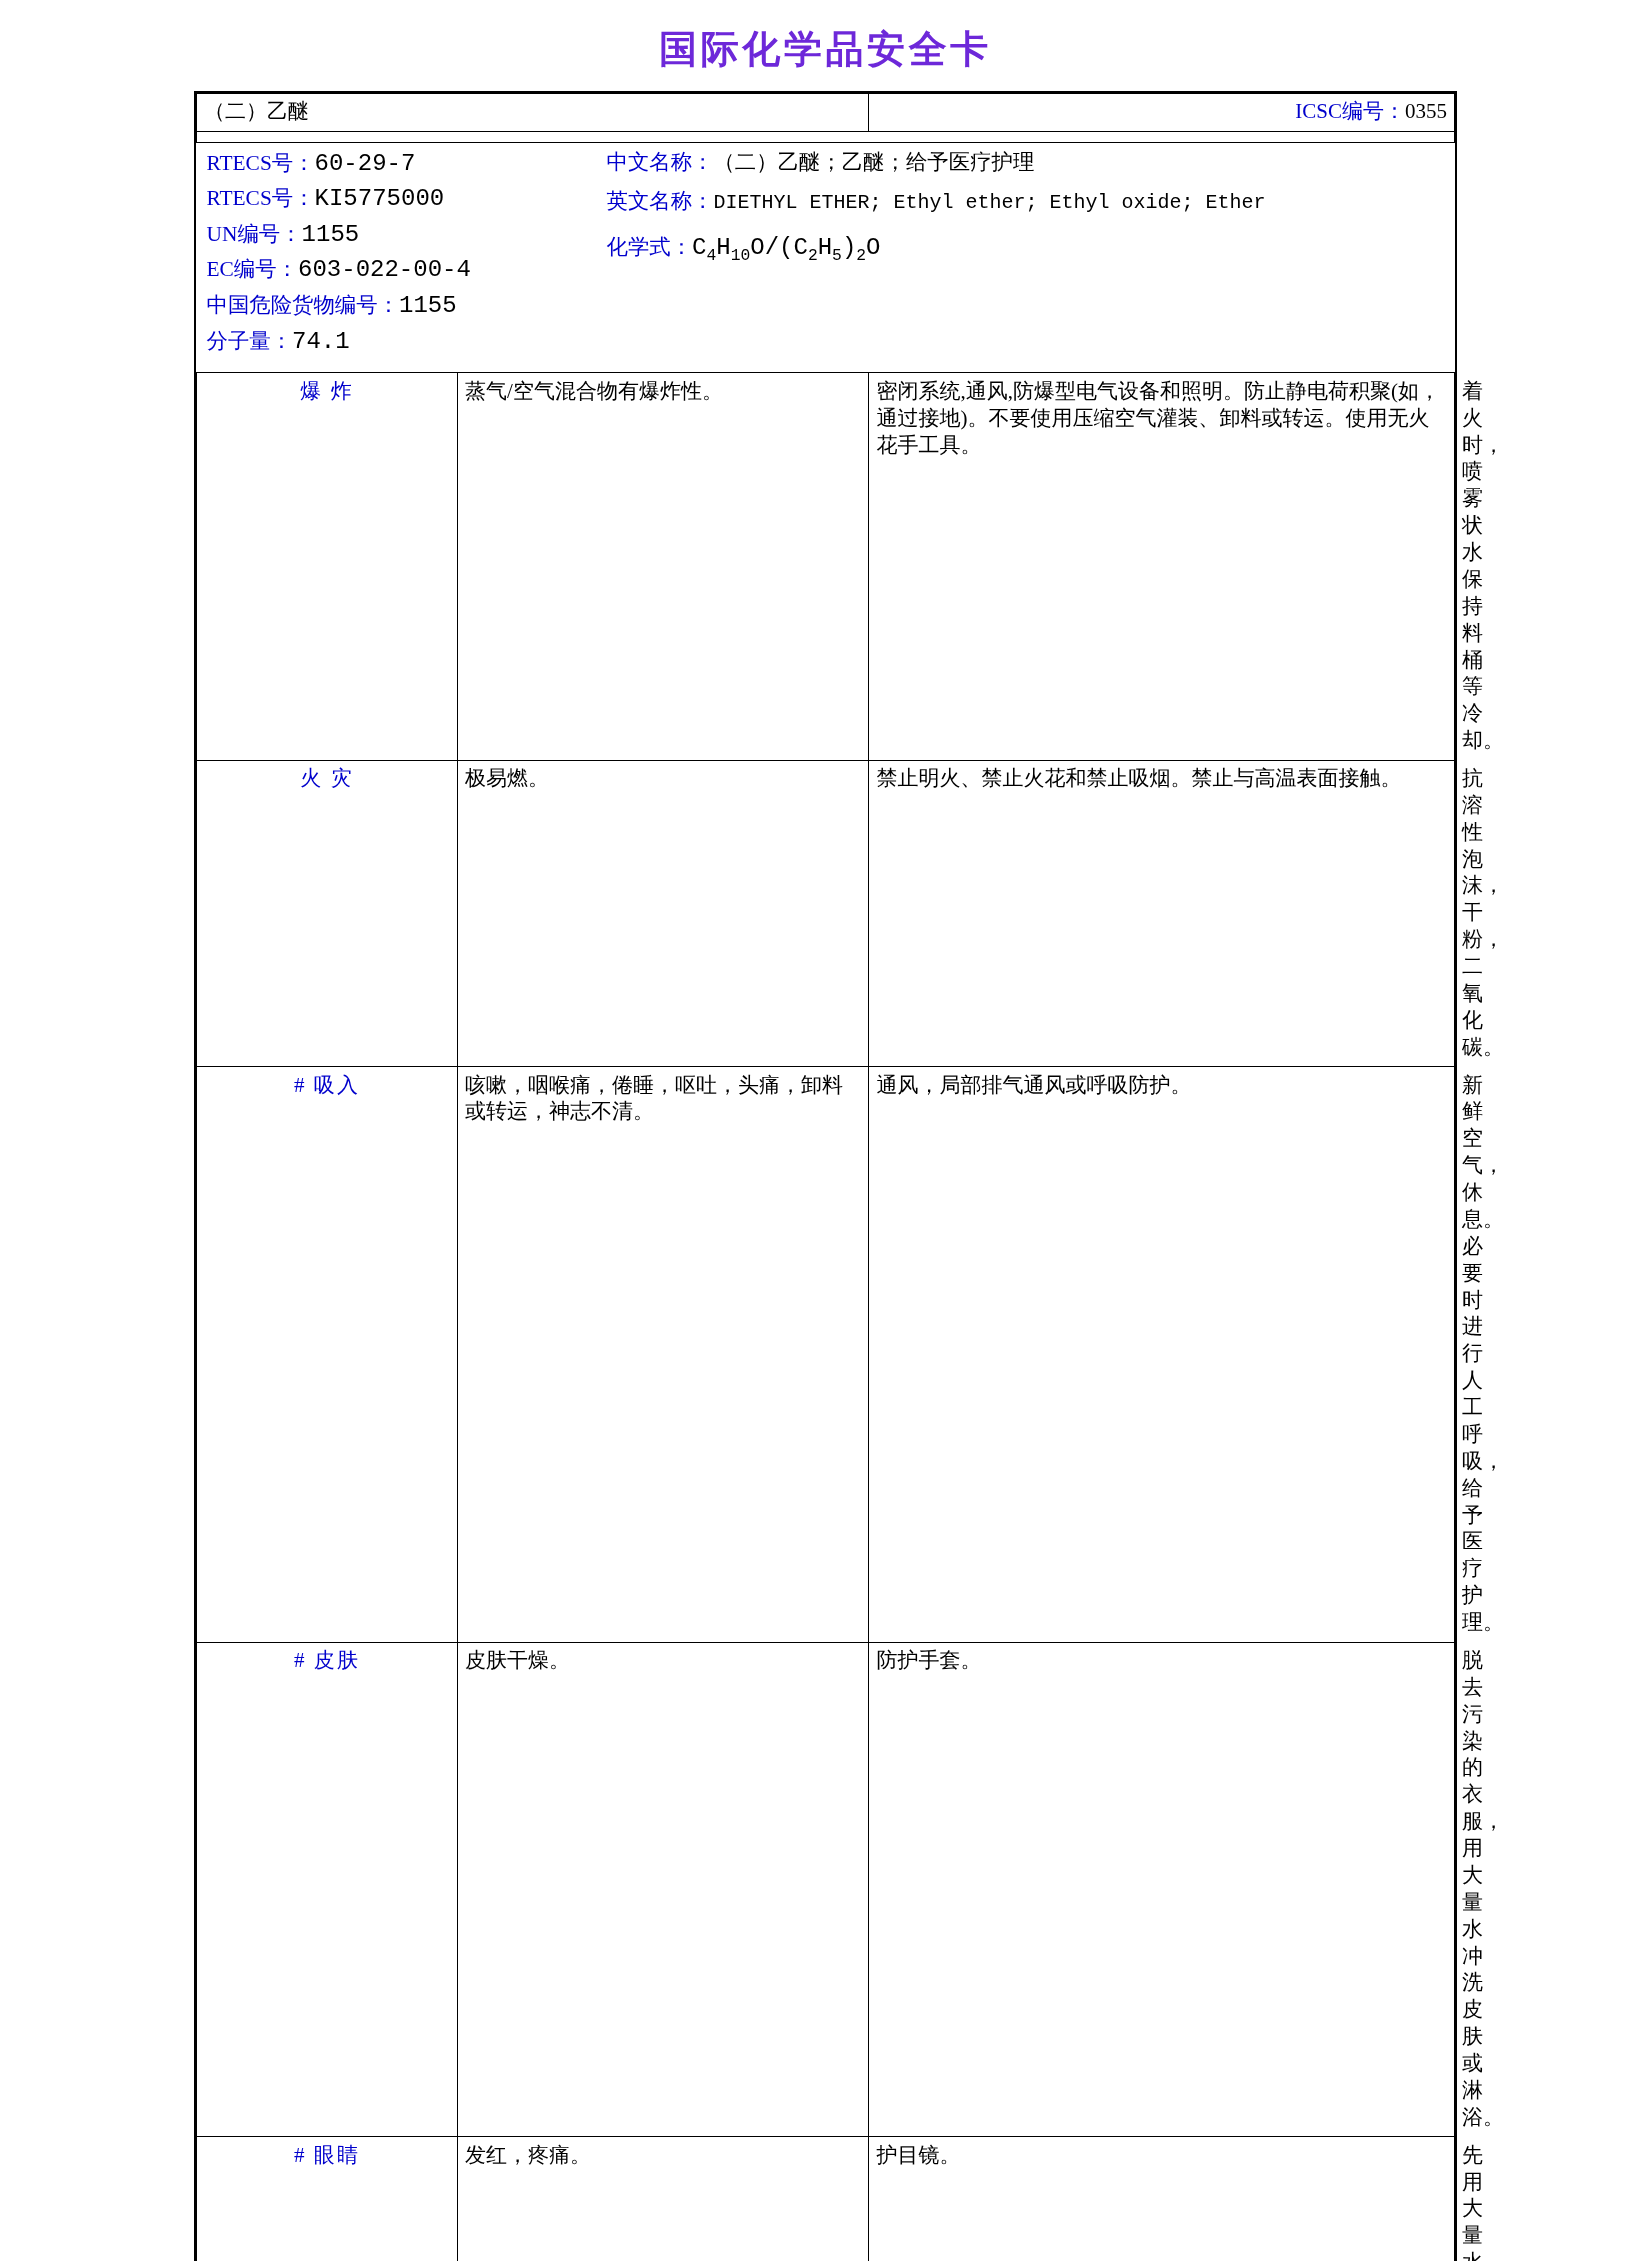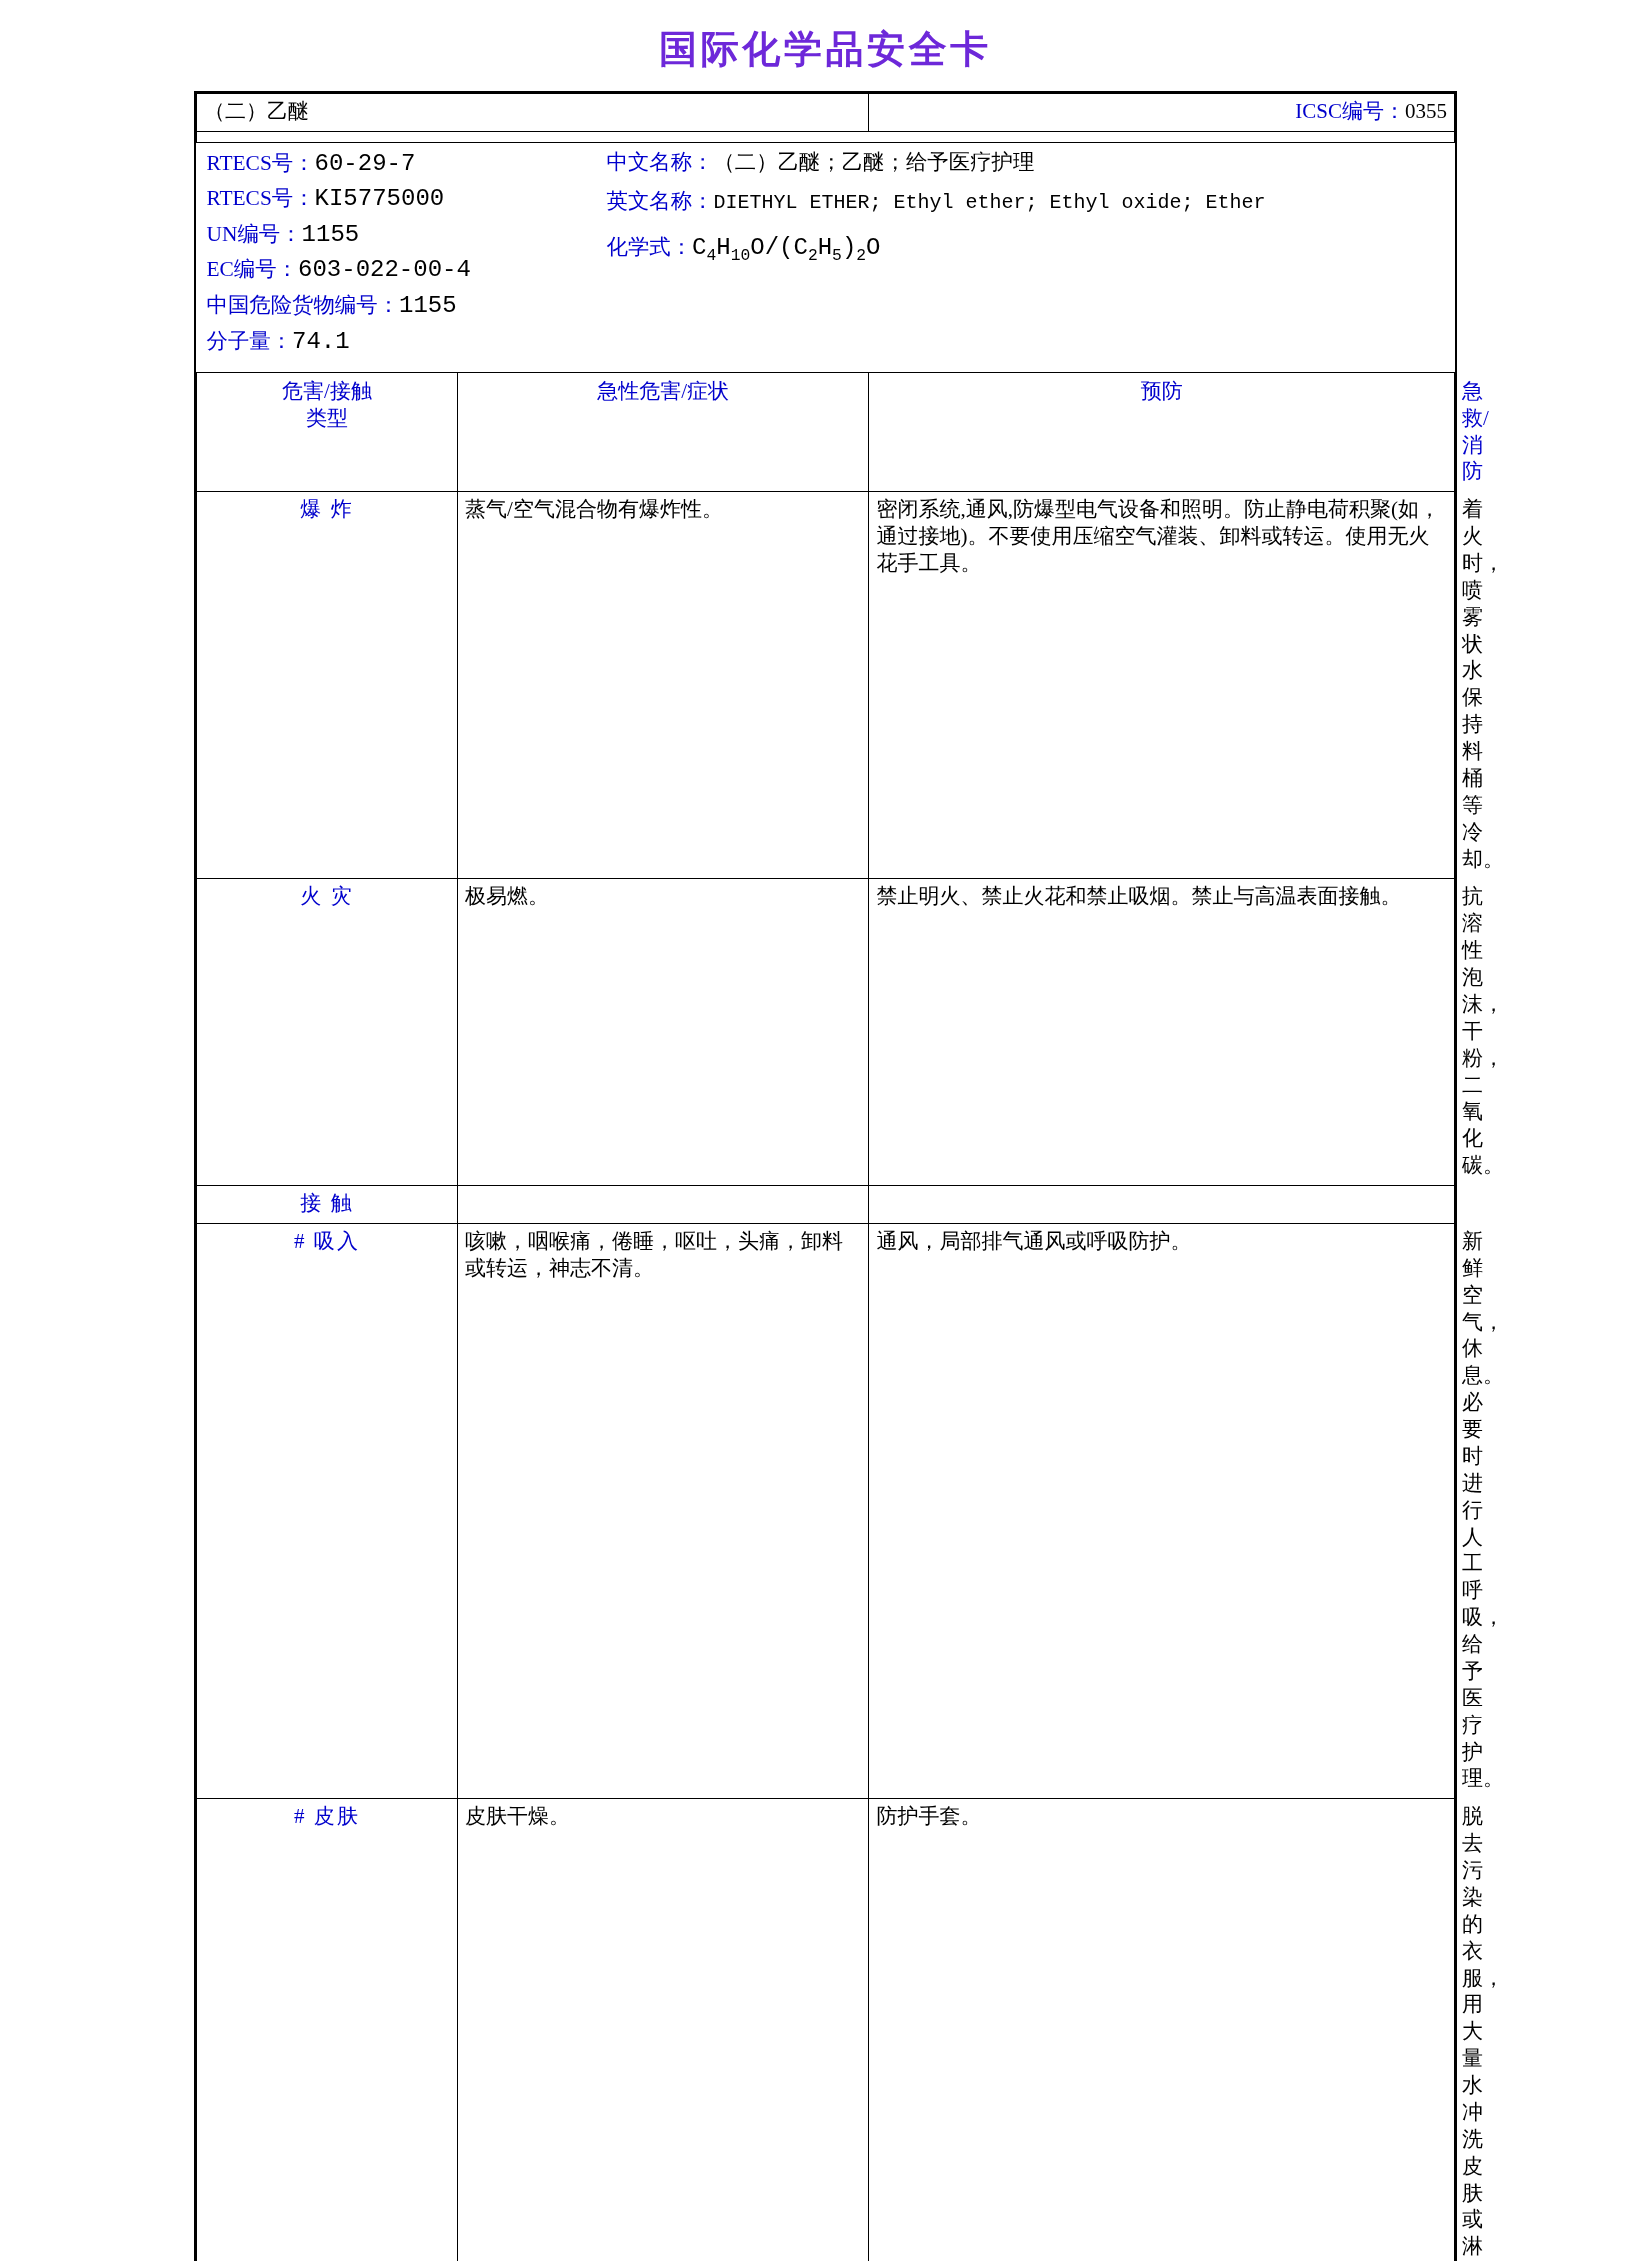--- a/index.html
+++ b/index.html
@@ -170,50 +170,35 @@
               <p><span class="blue">中文名称：</span><span>（二）乙醚；乙醚；给予医疗护理</span></p>
               <p style="height:7.1px;margin:0"></p>
               <p><span class="blue">英文名称：</span><span class="en-name">DIETHYL ETHER; Ethyl ether; Ethyl oxide; Ether</span></p>
               <p style="height:10px;margin:0"></p>
               <p><span class="blue">化学式：</span><span class="mono">C<sub>4</sub>H<sub>10</sub>O/(C<sub>2</sub>H<sub>5</sub>)<sub>2</sub>O</span></p>
             </div>
           </div>
         </td>
       </tr>
 
-      <tr class="colhdr">
-        <td>
-          <div>危害/接触</div>
-          <div>类型</div>
-        </td>
-        <td>急性危害/症状</td>
-        <td>预防</td>
-        <td>急救/消防</td>
-      </tr>
 
       <tr>
         <td class="rowlabel">爆 炸</td>
         <td class="cell-text">蒸气/空气混合物有爆炸性。</td>
         <td class="cell-text">密闭系统,通风,防爆型电气设备和照明。防止静电荷积聚(如，通过接地)。不要使用压缩空气灌装、卸料或转运。使用无火花手工具。</td>
         <td class="cell-text">着火时，喷雾状水保持料桶等冷却。</td>
       </tr>
 
       <tr>
         <td class="rowlabel">火 灾</td>
         <td class="cell-text">极易燃。</td>
         <td class="cell-text">禁止明火、禁止火花和禁止吸烟。禁止与高温表面接触。</td>
         <td class="cell-text">抗溶性泡沫，干粉，二氧化碳。</td>
       </tr>
 
-      <tr>
-        <td class="rowlabel">接 触</td>
-        <td class="cell-text"></td>
-        <td class="cell-text"></td>
-        <td class="cell-text"></td>
-      </tr>
 
       <tr>
         <td class="rowlabel"># 吸入</td>
         <td class="cell-text">咳嗽，咽喉痛，倦睡，呕吐，头痛，卸料或转运，神志不清。</td>
         <td class="cell-text">通风，局部排气通风或呼吸防护。</td>
         <td class="cell-text">新鲜空气，休息。必要时进行人工呼吸，给予医疗护理。</td>
       </tr>
 
       <tr>
         <td class="rowlabel"># 皮肤</td>

